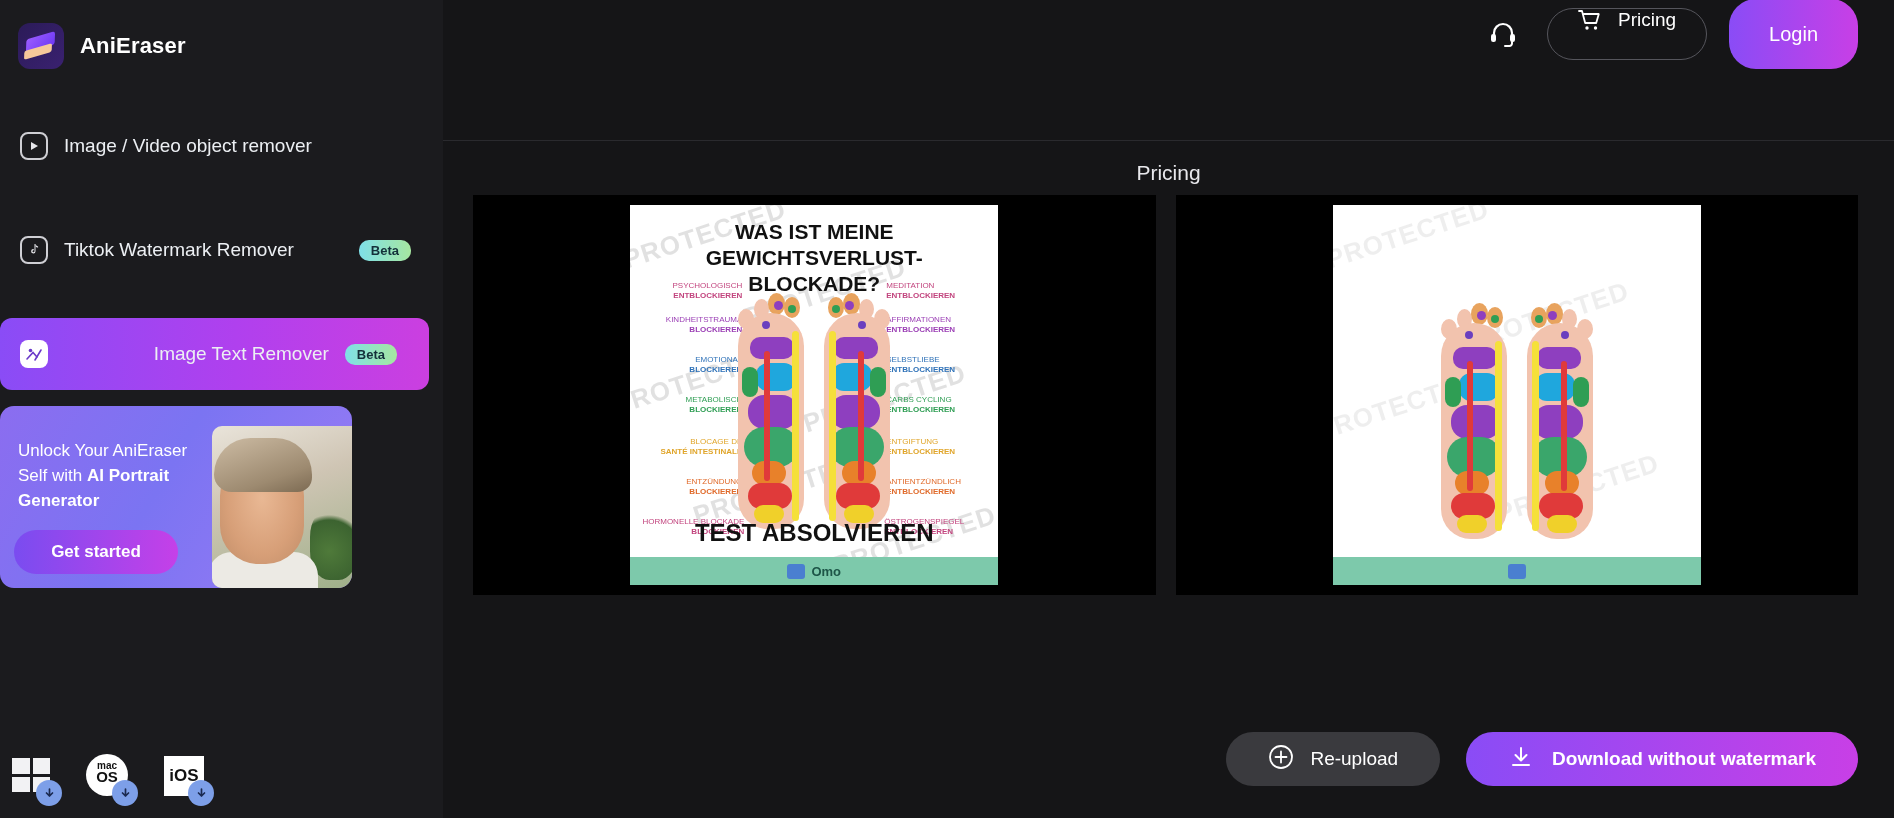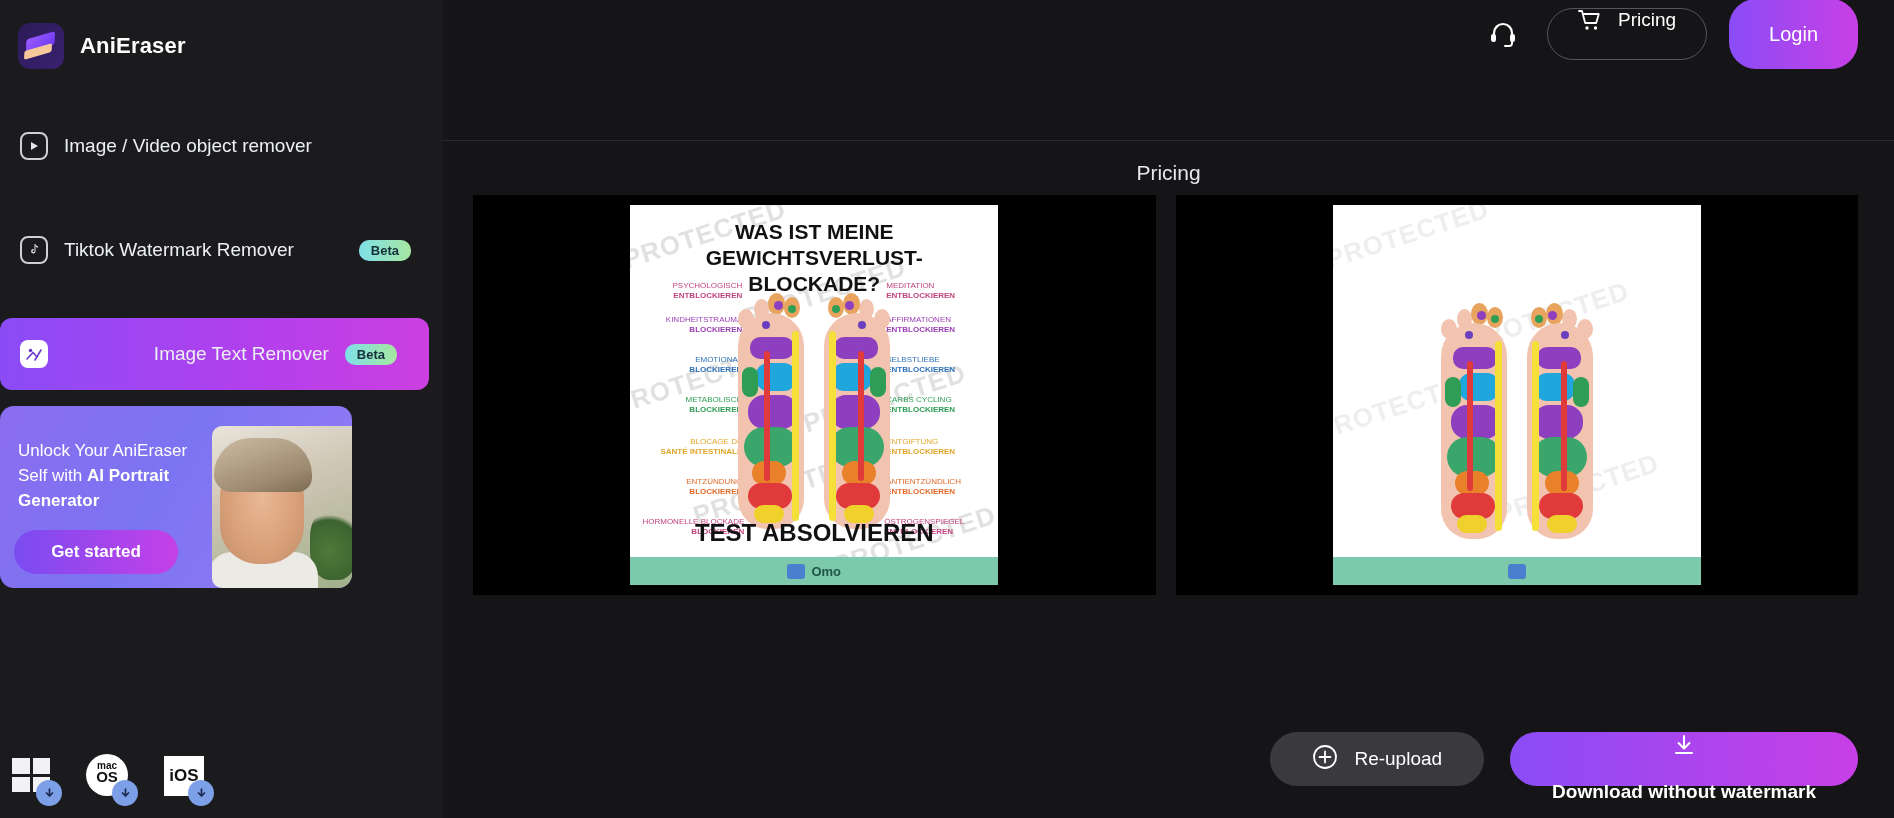--- a/index.html
+++ b/index.html
@@ -201,21 +201,20 @@
     height: 54px; padding: 0 42px; border-radius: 27px; border: none; cursor: pointer;
     background: #3a3a3e; color: #fff; font-size: 19px;
     font-family: "Liberation Sans", sans-serif;
   }
   .download-btn {
     display: flex; align-items: center; gap: 18px;
     height: 54px; padding: 0 42px; border-radius: 27px; border: none; cursor: pointer;
     background: linear-gradient(90deg,#8a4cf6,#c83fe6); color: #fff;
     font-size: 19px; font-weight: bold;
     font-family: "Liberation Sans", sans-serif;
-    flex-direction: column;
   }
 </style>
 </head>
 <body>
 
 <div class="app">
 
   <aside class="sidebar">
 
     <div class="brand">

